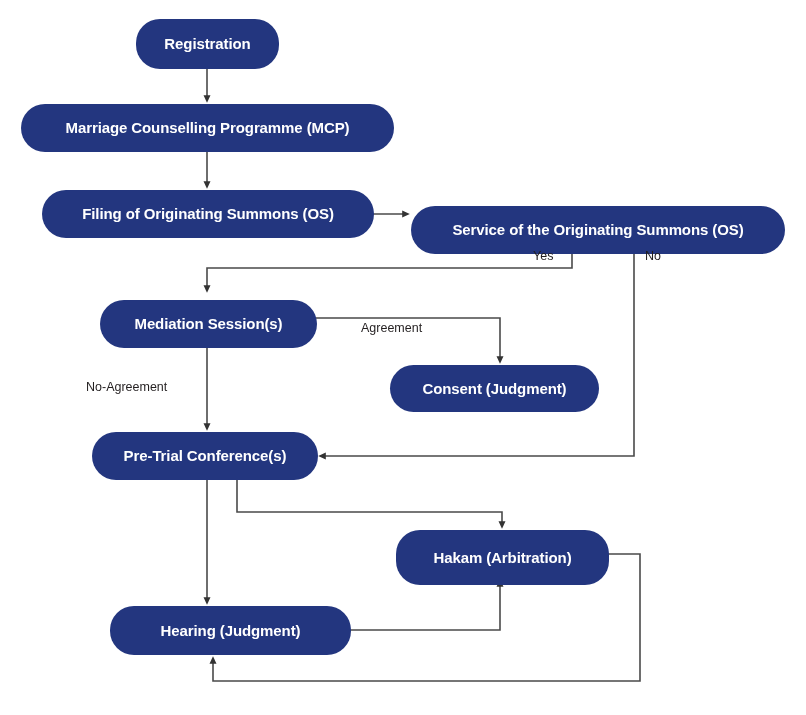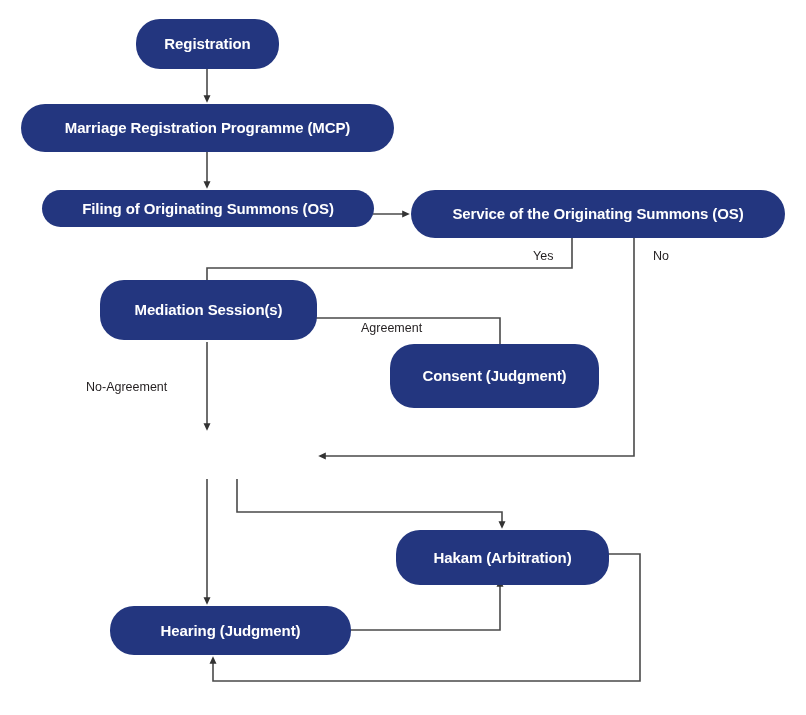--- a/index.html
+++ b/index.html
@@ -87,49 +87,52 @@
 
       <path d="M608,554 L640,554 L640,681 L213,681 L213,660"></path>
     </g>
   </svg>
 
   <div class="node" style="left:136px; top:19px; width:143px; height:50px;">
     <span>Registration</span>
   </div>
 
   <div class="node" style="left:21px; top:104px; width:373px; height:48px;">
-    <span>Marriage Registration Programme (MCP)</span>
+    <span>Marriage Counselling Programme (MCP)</span>
   </div>
 
-  <div class="node" style="left:42px; top:190px; width:332px; height:37px;">
+  <div class="node" style="left:42px; top:190px; width:332px; height:48px;">
     <span>Filing of Originating Summons (OS)</span>
   </div>
 
-  <div class="node" style="left:411px; top:190px; width:374px; height:48px;">
+  <div class="node" style="left:411px; top:206px; width:374px; height:48px;">
     <span>Service of the Originating Summons (OS)</span>
   </div>
 
-  <div class="node" style="left:100px; top:280px; width:217px; height:60px;">
+  <div class="node" style="left:100px; top:300px; width:217px; height:48px;">
     <span>Mediation Session(s)</span>
   </div>
 
-  <div class="node" style="left:390px; top:344px; width:209px; height:64px;">
+  <div class="node" style="left:390px; top:365px; width:209px; height:47px;">
     <span>Consent (Judgment)</span>
   </div>
 
+  <div class="node" style="left:92px; top:432px; width:226px; height:48px;">
+    <span>Pre-Trial Conference(s)</span>
+  </div>
 
   <div class="node" style="left:396px; top:530px; width:213px; height:55px;">
     <span>Hakam (Arbitration)</span>
   </div>
 
   <div class="node" style="left:110px; top:606px; width:241px; height:49px;">
     <span>Hearing (Judgment)</span>
   </div>
 
   <div class="edge-label" style="left:533px; top:249px;text-align:right;">Yes</div>
 
-  <div class="edge-label" style="left:645px; top:249px;margin-left:8px;">No</div>
+  <div class="edge-label" style="left:645px; top:249px;">No</div>
 
   <div class="edge-label" style="left:361px; top:321px;">Agreement</div>
 
   <div class="edge-label" style="left:86px; top:380px;">No-Agreement</div>
 
 </div>
 
 </body></html>

